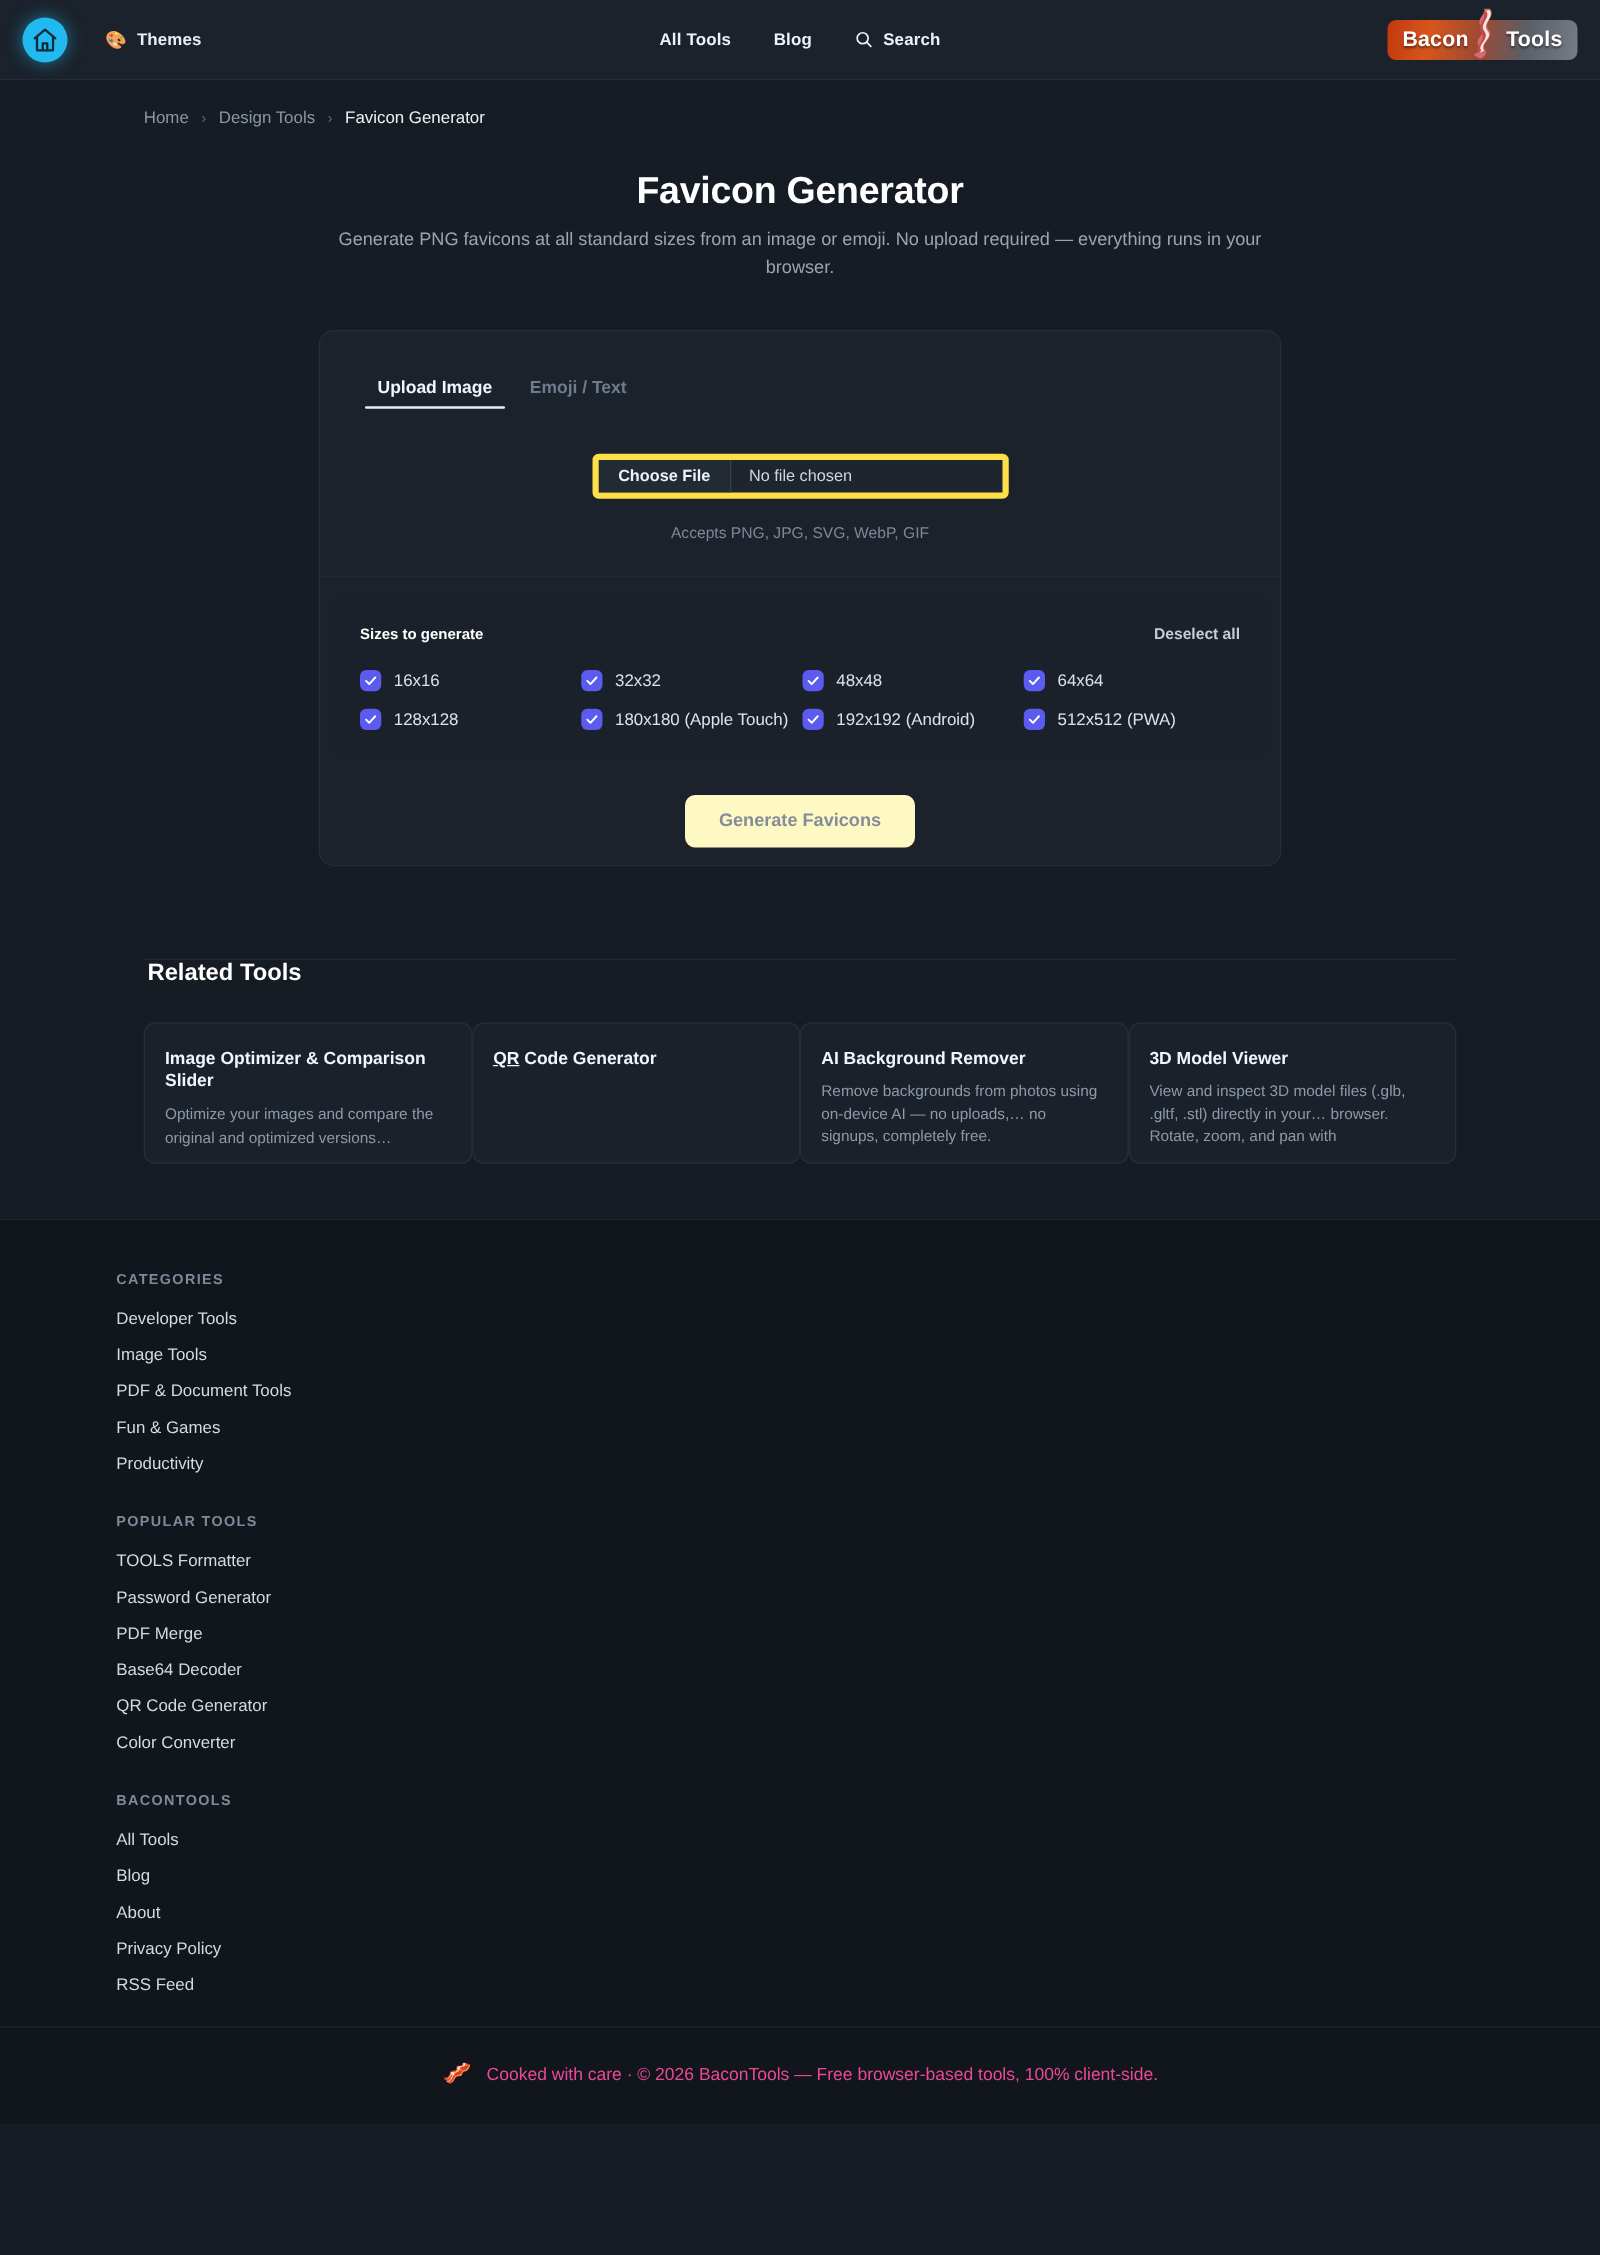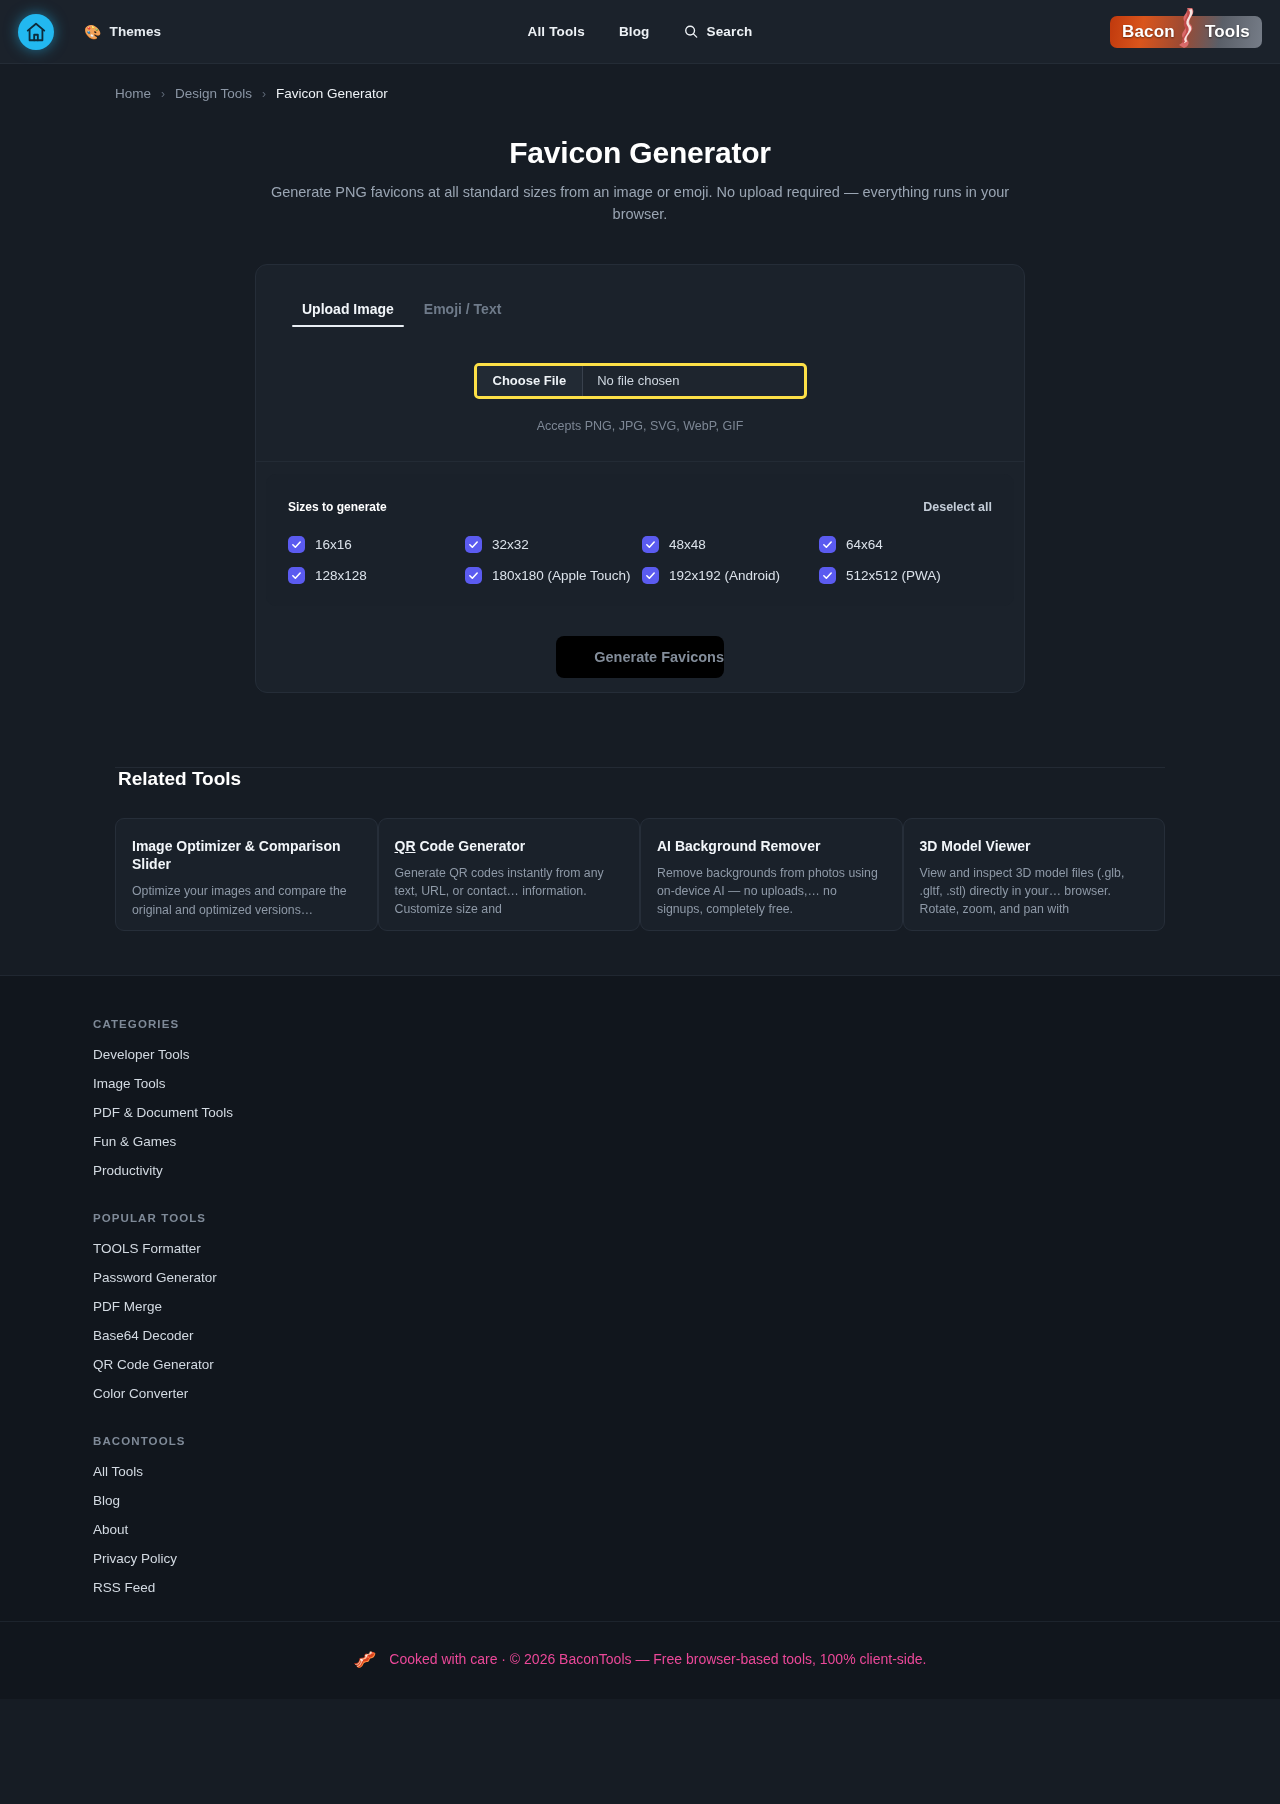--- a/index.html
+++ b/index.html
@@ -182,21 +182,21 @@
   }
 
   .file-row {
     display: flex;
     justify-content: center;
   }
   .file-input {
     display: flex;
     width: 333px;
     height: 36px;
-    border: 3px solid #fde047;
+    border: 5px solid #fde047;
     border-radius: 5px;
     overflow: hidden;
     background: #1e252e;
     cursor: pointer;
   }
   .file-btn {
     display: flex; align-items: center;
     padding: 0 16px;
     background: #222a34;
     border-right: 1px solid #39414d;
@@ -265,31 +265,30 @@
     display: flex; align-items: center; justify-content: center;
   }
   .cb svg { display: block; }
 
   .gen-row {
     display: flex;
     justify-content: center;
     margin-top: 30px;
   }
   .gen-btn {
-    width: 168px;
+    width: 184px;
     height: 42px;
     border-radius: 8px;
-    background: #000000;
+    background: #fef9c3;
     color: #838d9a;
     font-size: 14.5px;
     font-weight: 700;
     border: none;
     cursor: default;
     font-family: inherit;
-    text-align: right;
   }
 
   
   .related {
     width: 1050px;
     margin: 74px auto 0;
     border-top: 1px solid #232a34;
   }
   .related-title {
     font-size: 19px;
@@ -530,21 +529,20 @@
   <section class="related">
     <h2 class="related-title">Related Tools</h2>
 
     <div class="related-grid">
       <article class="tool-card">
         <h3>Image Optimizer &amp; Comparison Slider</h3>
         <p>Optimize your images and compare the original and optimized versions…</p>
       </article>
       <article class="tool-card">
         <h3><span class="u">QR</span><span> Code Generator</span></h3>
-        <p>Generate QR codes instantly from any text, URL, or contact… information. Customize size and</p>
       </article>
       <article class="tool-card">
         <h3>AI Background Remover</h3>
         <p>Remove backgrounds from photos using on-device AI — no uploads,… no signups, completely free.</p>
       </article>
       <article class="tool-card">
         <h3>3D Model Viewer</h3>
         <p>View and inspect 3D model files (.glb, .gltf, .stl) directly in your… browser. Rotate, zoom, and pan with</p>
       </article>
     </div>

